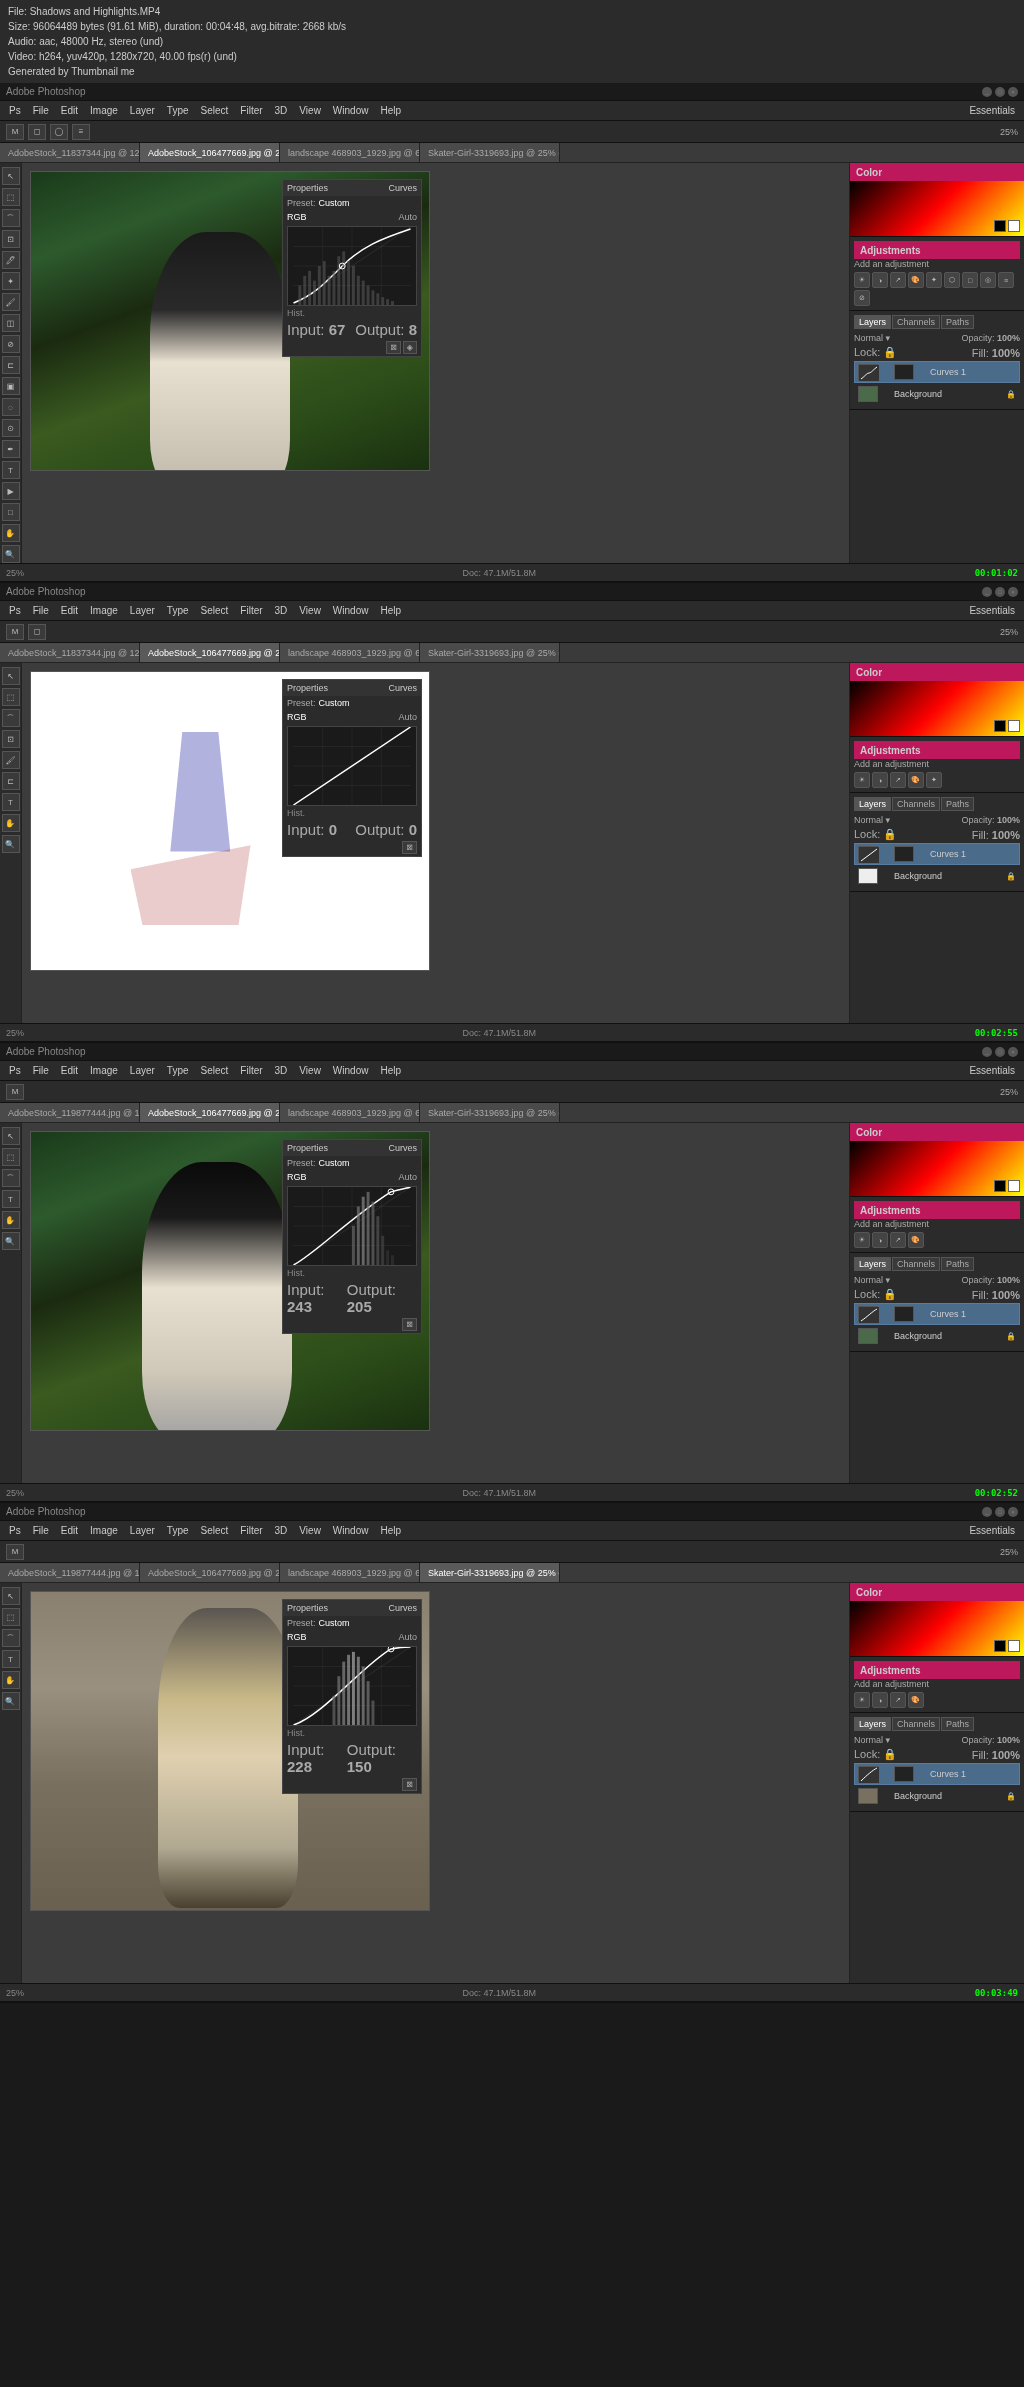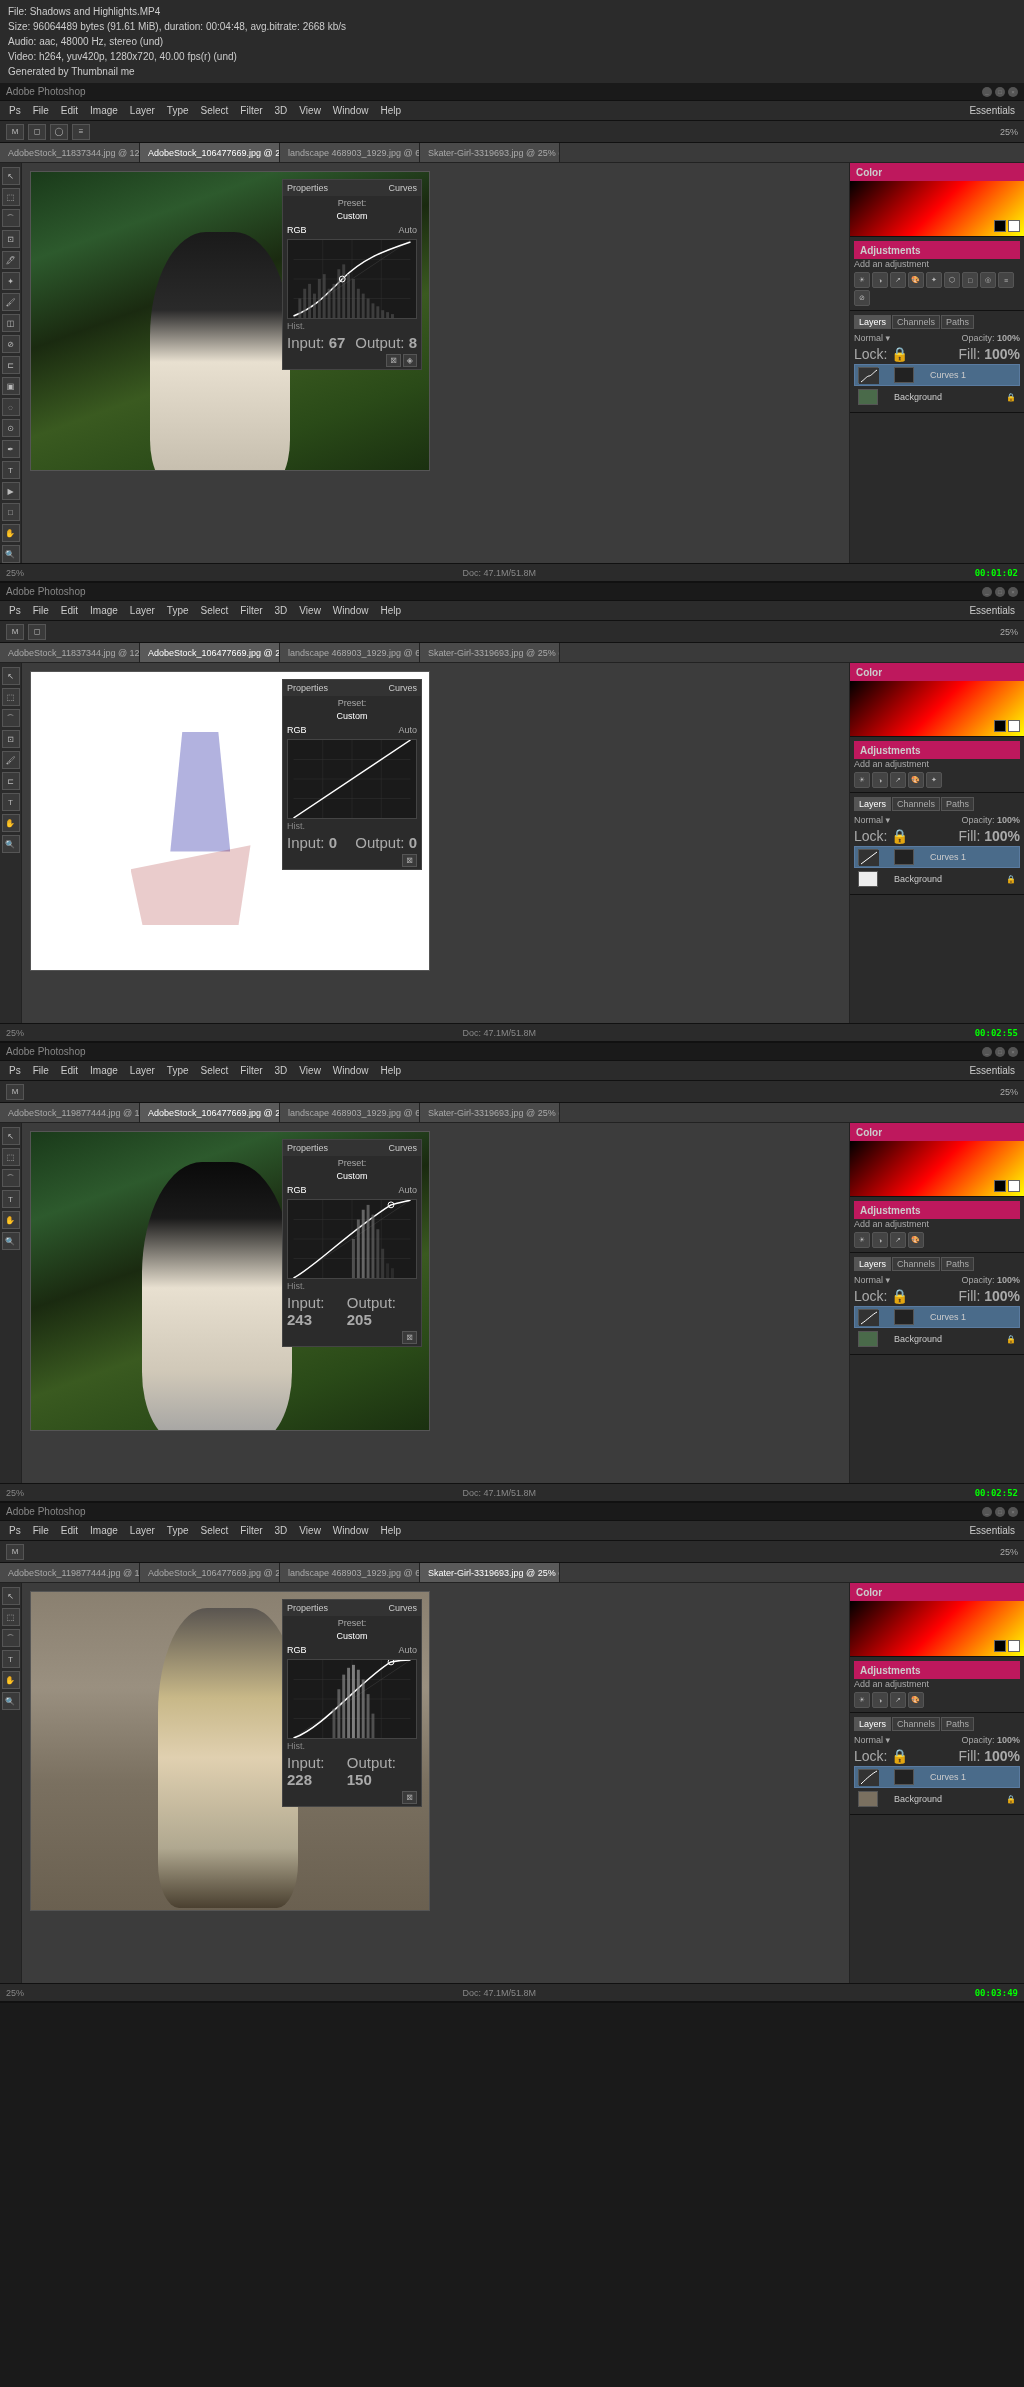--- a/index.html
+++ b/index.html
@@ -212,21 +212,21 @@
       justify-content: space-between;
       margin-bottom: 3px;
       font-size: 9px;
       color: #aaa;
     }
     .layers-row {
       display: flex;
       align-items: center;
       justify-content: space-between;
       margin-bottom: 2px;
-      font-size: 14px;
+      font-size: 11px;
       color: #aaa;
     }
     .layer-item {
       display: flex;
       align-items: center;
       gap: 16px;
       padding: 2px 3px;
       border: 1px solid transparent;
       width: 100%;
     }
@@ -273,21 +273,20 @@
       color: #ccc;
       justify-content: space-between;
     }
     .prop-preset-row {
       display: flex;
       align-items: center;
       padding: 2px 4px;
       font-size: 9px;
       color: #aaa;
       gap: 3px;
-      flex-direction: column;
     }
     .prop-channel-row {
       display: flex;
       align-items: center;
       justify-content: space-between;
       padding: 2px 4px;
       font-size: 9px;
       color: #aaa;
     }
     .curves-graph {

